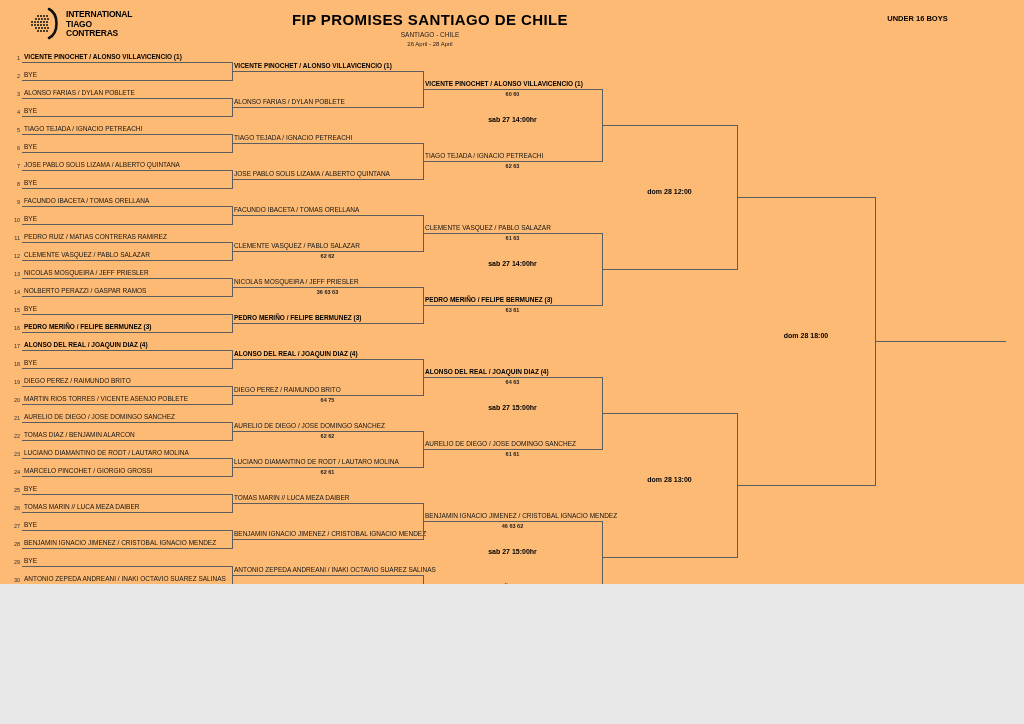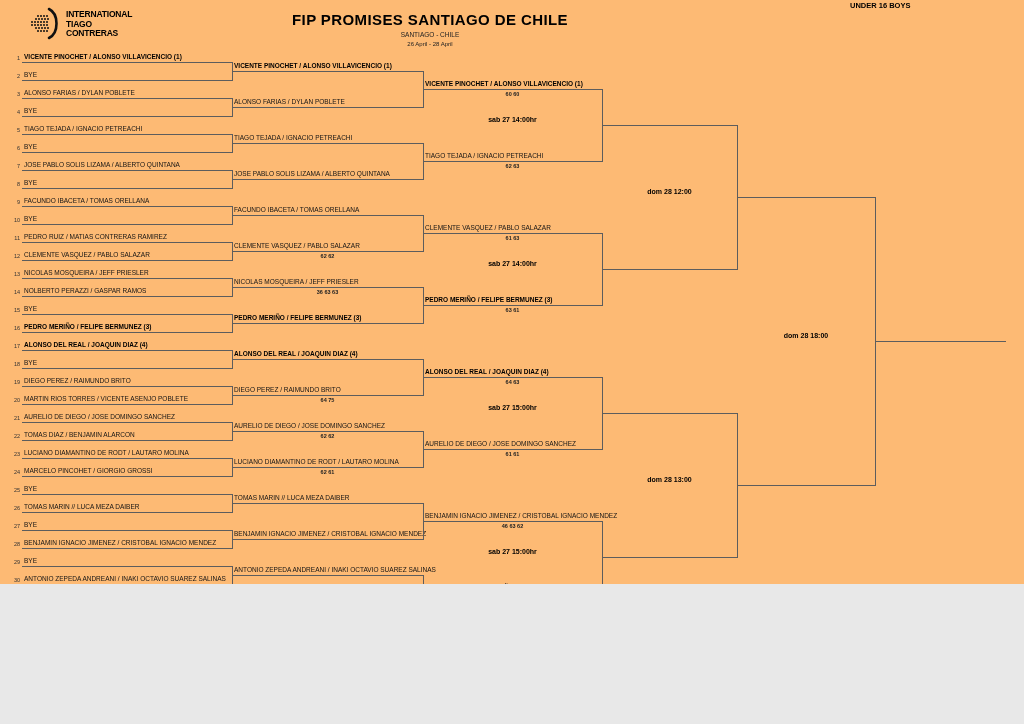--- a/index.html
+++ b/index.html
@@ -4,21 +4,21 @@
 <style>
   html,body{margin:0;padding:0;background:#e8e8e8;}
   .page{position:relative;width:1024px;height:584px;background:#fdba74;overflow:hidden;
         font-family:"Liberation Sans",sans-serif;color:#000;}
   
   .logo-ico{position:absolute;left:30px;top:6px;width:32px;height:36px;}
   .logo-text{position:absolute;left:66px;top:10px;font-size:8.5px;font-weight:700;line-height:9.5px;letter-spacing:-0.2px;}
   .title{position:absolute;left:180px;top:11px;width:500px;text-align:center;font-size:15px;font-weight:700;letter-spacing:0.4px;}
   .sub1{position:absolute;left:180px;top:31px;width:500px;text-align:center;font-size:6.5px;color:#222;}
   .sub2{position:absolute;left:180px;top:41px;width:500px;text-align:center;font-size:6px;color:#222;}
-  .category{position:absolute;left:850px;top:1px;width:135px;text-align:left;font-size:7.5px;font-weight:700;}
+  .category{position:absolute;left:850px;top:14px;width:135px;text-align:center;font-size:7.5px;font-weight:700;}
   
   .hline{position:absolute;height:1px;background:#5d5d5d;}
   .vline{position:absolute;width:1px;background:#5d5d5d;}
   .entry{position:absolute;font-size:6.5px;line-height:8px;white-space:nowrap;color:#141414;}
   .entry.seed{font-weight:700;color:#000;}
   .slotnum{position:absolute;font-size:5.5px;line-height:8px;color:#333;text-align:right;width:16px;}
   .score{position:absolute;font-size:5.5px;line-height:7px;font-weight:600;color:#222;text-align:center;}
   .timelabel{position:absolute;font-size:7px;line-height:9px;font-weight:700;text-align:center;color:#000;}
   
   .footer-sep{position:absolute;left:14px;top:627px;width:723px;height:2px;background:#1c1c1c;}

